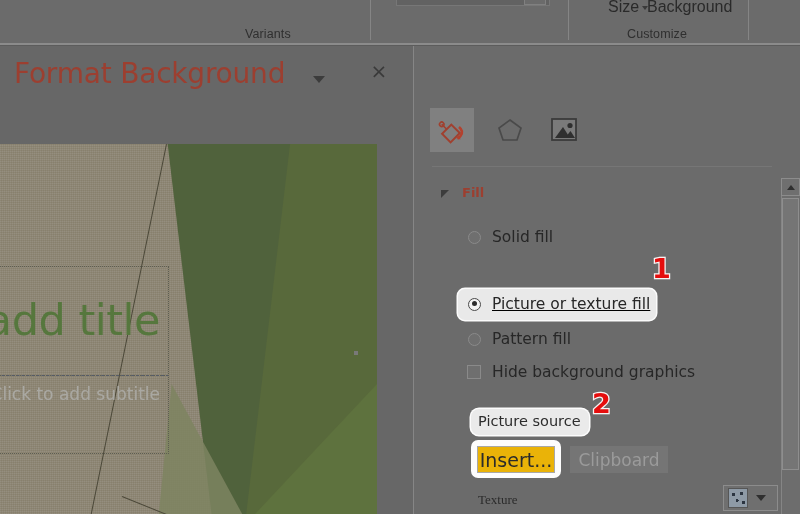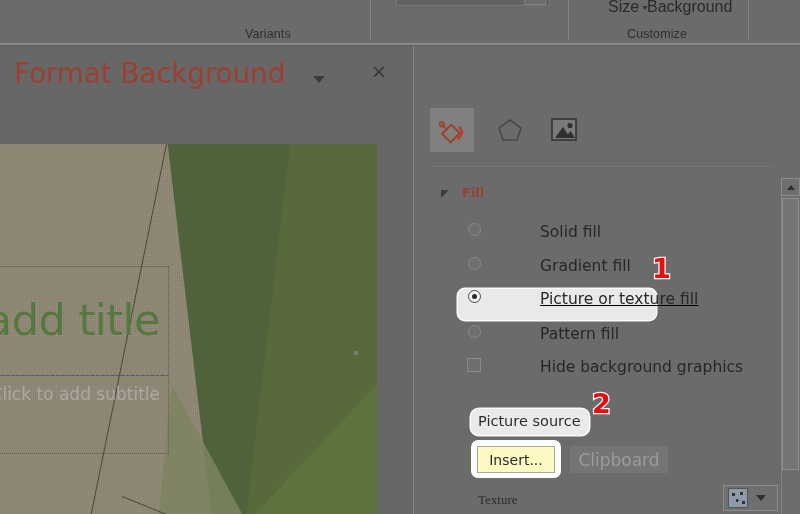--- a/index.html
+++ b/index.html
@@ -301,22 +301,21 @@
     width: 0; height: 0;
     border-top: 8px solid #3c3c3c;
     border-right: 8px solid transparent;
   }
 
   .opt-row {
     position: absolute;
     left: 44px;
     height: 28px;
     display: flex;
-    align-items: flex-start;
-    gap: 48px;
+    align-items: center;
   }
   .radio {
     width: 13px; height: 13px;
     border-radius: 50%;
     border: 1.4px solid #8a8a8a;
     background: #6f6f6f;
     box-sizing: border-box;
     flex: 0 0 auto;
     position: relative;
   }
@@ -384,26 +383,26 @@
     left: 478px; top: 413px;
     font-size: 14.5px;
     color: #2d2d2d;
     font-family: "DejaVu Sans", sans-serif;
     white-space: nowrap;
   }
   .btn-insert {
     position: absolute;
     left: 477px; top: 446px;
     width: 78px; height: 27px;
-    background: #fef9c3;
+    background: #eab308;
     border: 1px solid #a8a8a8;
     display: flex;
     align-items: center;
     justify-content: center;
-    font-size: 14px;
+    font-size: 19px;
     color: #2b2b2b;
     font-family: "DejaVu Sans", sans-serif;
     box-sizing: border-box;
   }
   .btn-clipboard {
     position: absolute;
     left: 570px; top: 446px;
     width: 98px; height: 27px;
     background: #757575;
     display: flex;
@@ -588,24 +587,20 @@
 
   <div class="hl-pill"></div>
   <div class="hl-pill-src"></div>
   <div class="hl-pill-insert"></div>
 
   <div class="opt-row row-solid" style="position:absolute; left:468px;">
     <span class="radio"></span>
     <span class="opt-label">Solid fill</span>
   </div>
 
-  <div class="opt-row row-gradient" style="position:absolute; left:468px;">
-    <span class="radio"></span>
-    <span class="opt-label">Gradient fill</span>
-  </div>
 
   <div class="opt-row row-picture" style="position:absolute; left:468px;text-decoration:underline;">
     <span class="radio on"></span>
     <span class="opt-label">Picture or texture fill</span>
   </div>
 
   <div class="opt-row row-pattern" style="position:absolute; left:468px;">
     <span class="radio"></span>
     <span class="opt-label">Pattern fill</span>
   </div>

